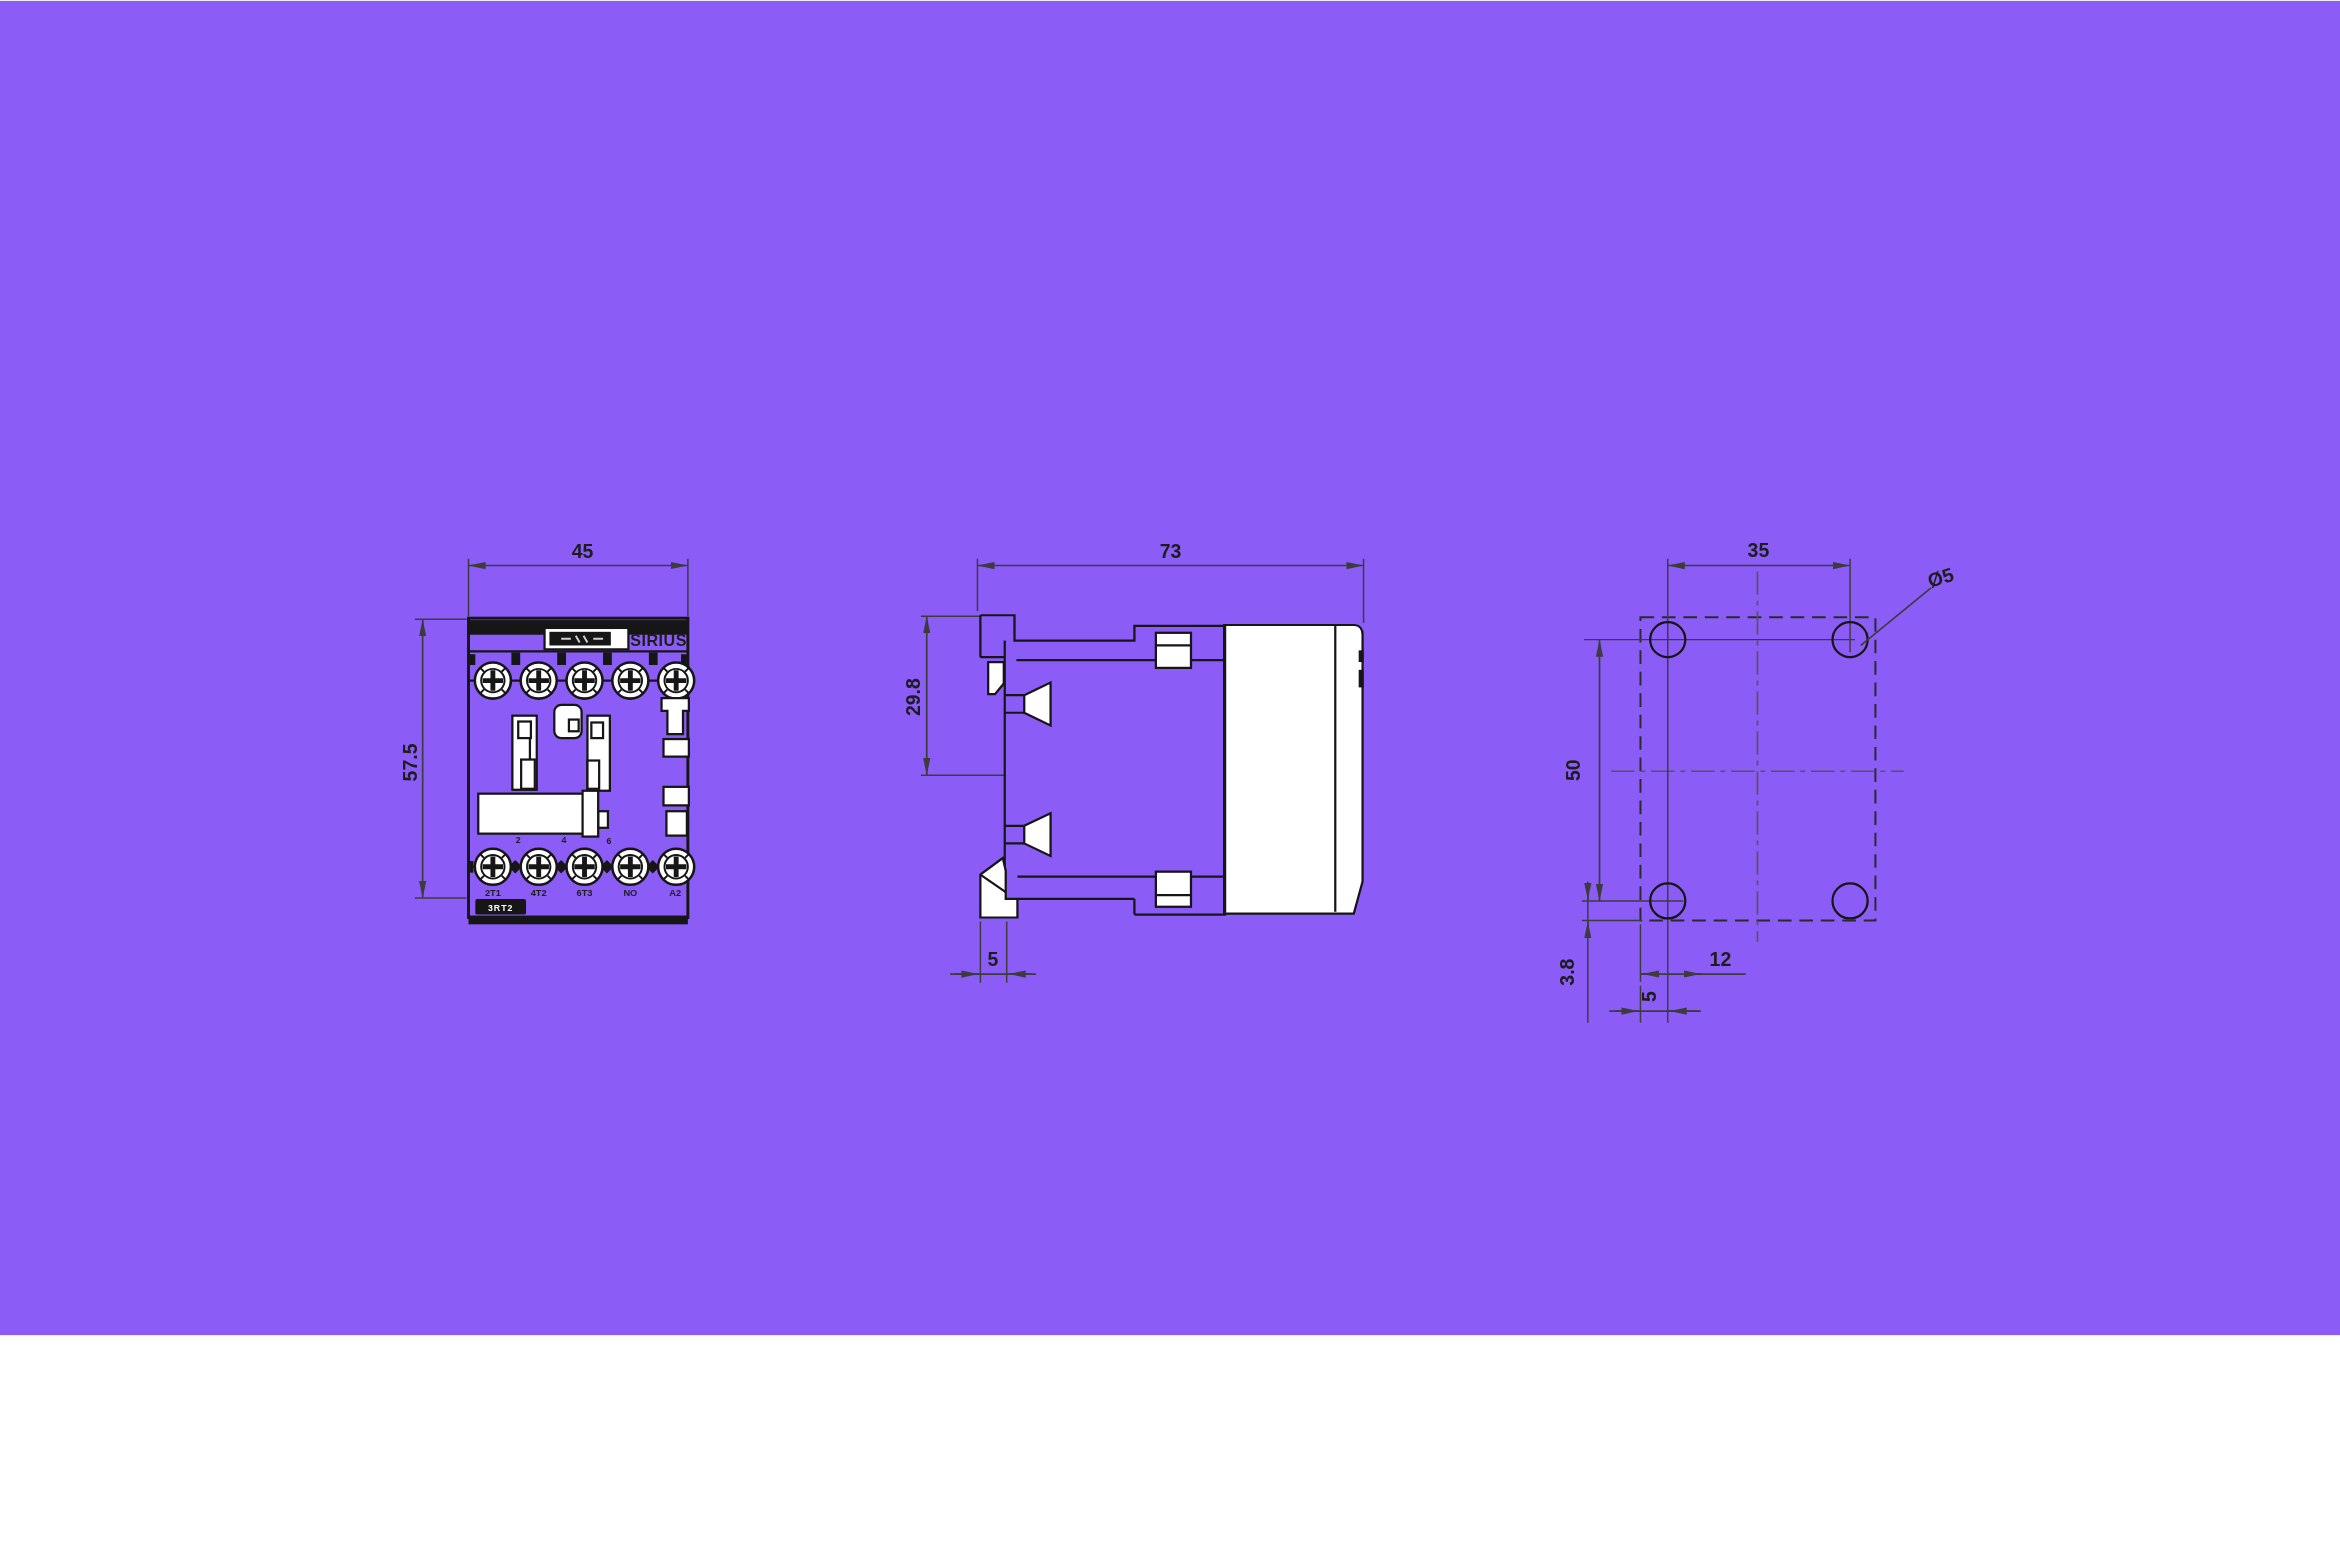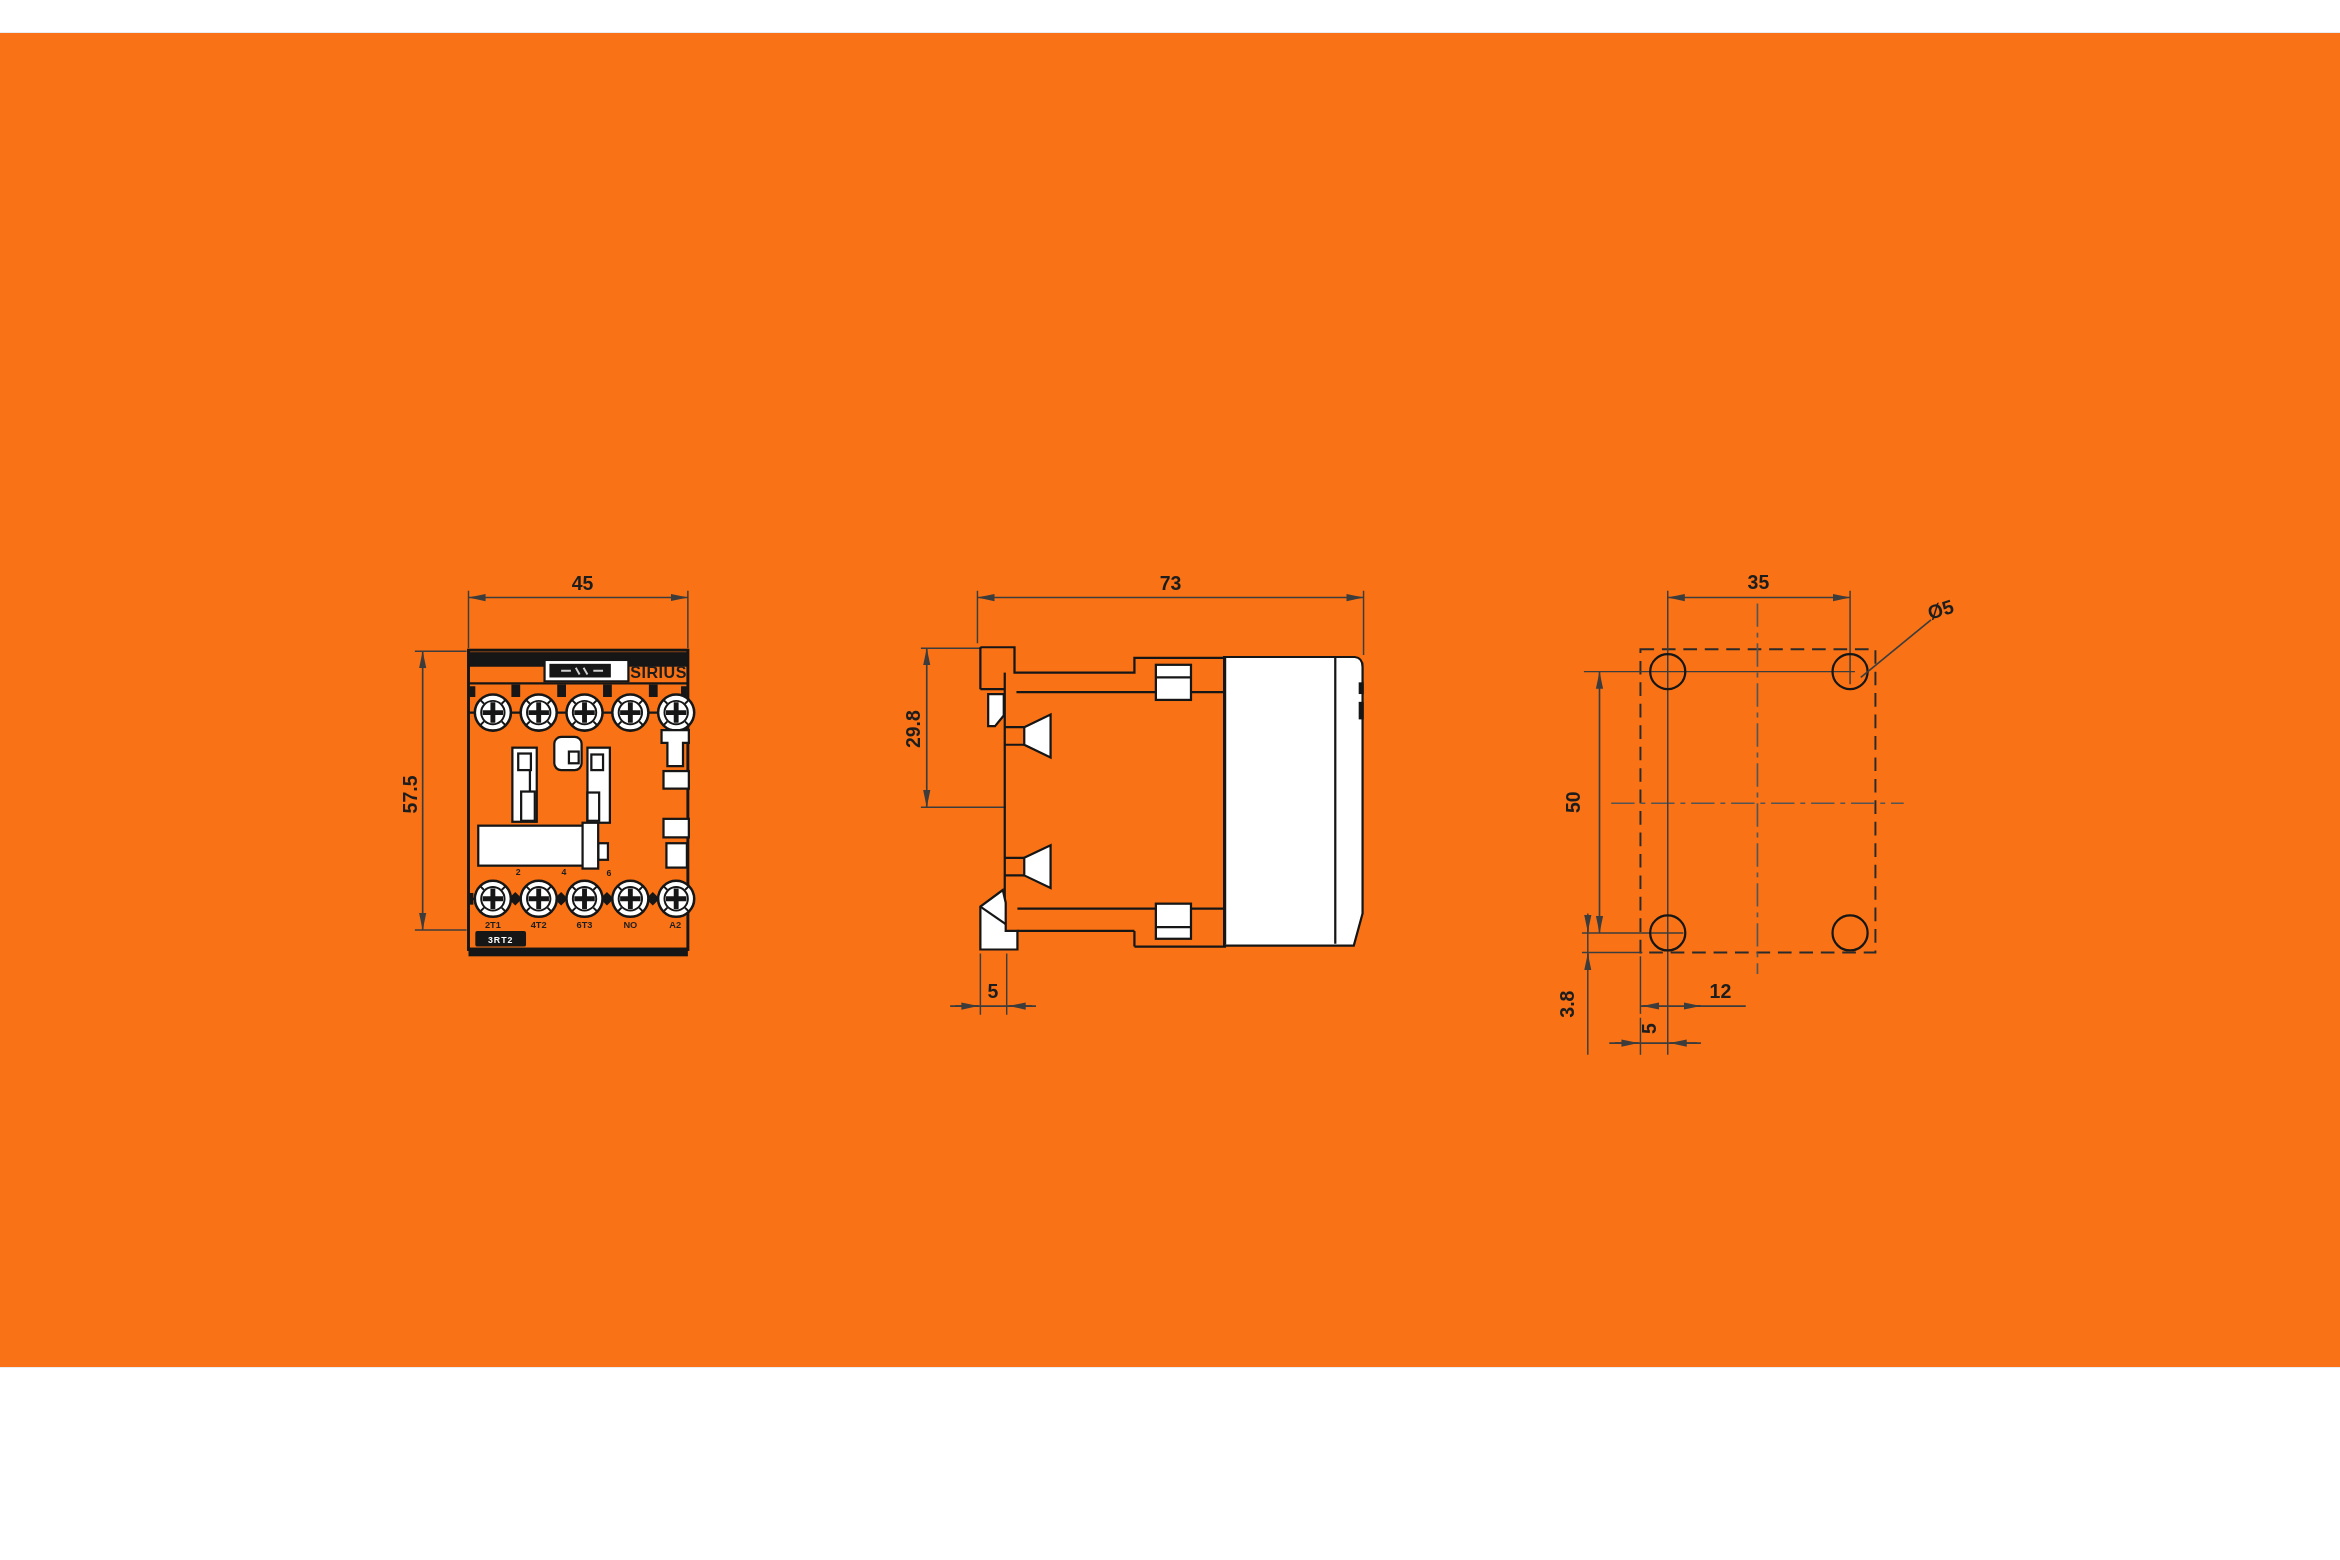--- a/index.html
+++ b/index.html
@@ -1,18 +1,18 @@
 <!DOCTYPE html>
 <html><head>
 <meta charset="utf-8">
 <style>
   html,body{margin:0;padding:0;background:#fff;}
-  #canvas{position:relative;width:2341px;height:1336px;background:#f97316;
+  #canvas{position:relative;width:2341px;height:1336px;background:#8b5cf6;
           border-top:1px solid #ececec;border-bottom:1px solid #ececec;box-sizing:border-box;
-          font-family:"Liberation Sans",sans-serif;margin-top:32px;}
+          font-family:"Liberation Sans",sans-serif;}
   svg{position:absolute;left:0;top:0;}
   svg text{font-family:"Liberation Sans","DejaVu Sans",sans-serif;fill:#1d1d1d;}
   .dt{font-size:20px;font-weight:bold;}
   .sm{font-size:9.5px;font-weight:bold;}
   .tn{font-size:9px;font-weight:bold;}
   .badge-t{font-size:9px;font-weight:bold;fill:#ffffff;letter-spacing:1px;}
   .brand{font-size:17px;font-weight:bold;letter-spacing:0.5px;}
   .ol{stroke:#161616;stroke-width:2.3;fill:none;stroke-linejoin:miter;stroke-linecap:butt;}
   .olw{stroke:#161616;stroke-width:2.3;fill:#ffffff;stroke-linejoin:miter;}
   .olh{stroke:#161616;stroke-width:3;fill:none;}

